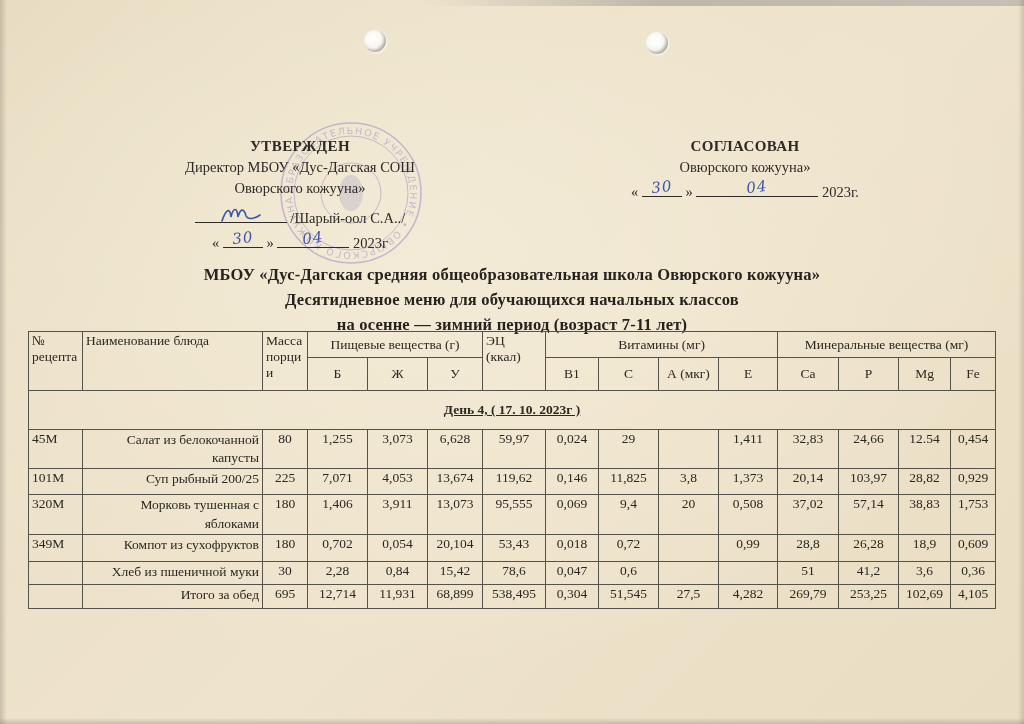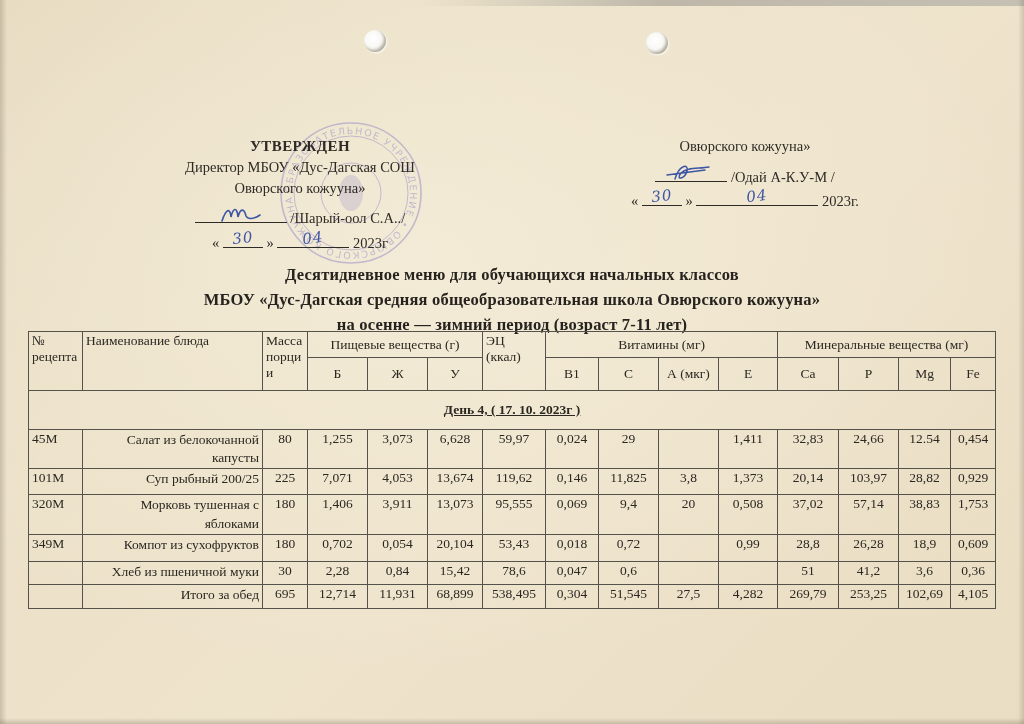--- a/index.html
+++ b/index.html
@@ -106,39 +106,34 @@
   <div class="date-row">
     <span>«</span>
     <span class="blank w40"><span class="pen hand">30</span></span>
     <span>»</span>
     <span class="blank w70"><span class="pen hand">04</span></span>
     <span>2023г</span>
   </div>
 </div>
 
 <div class="approval right">
+  <div class="head">СОГЛАСОВАН</div>
   <div>Овюрского  кожууна»</div>
-  <div class="sig-row">
-    <span class="blank w70"><svg class="sig-svg" width="52" height="24" viewBox="0 0 52 24">
-          <path d="M10,18 C14,4 24,2 22,10 C20,18 10,20 16,12 C22,6 34,8 44,6 M2,14 L40,9" fill="none" stroke="#3c55a5" stroke-width="1.5" stroke-linecap="round"></path>
-        </svg></span>
-    <span>/Одай А-К.У-М /</span>
-  </div>
   <div class="date-row">
     <span>«</span>
     <span class="blank w40"><span class="pen hand">30</span></span>
     <span>»</span>
     <span class="blank w120"><span class="pen hand">04</span></span>
     <span>2023г.</span>
   </div>
 </div>
 
 <div class="doc-title">
+  <div>МБОУ «Дус-Дагская средняя общеобразовательная школа Овюрского кожууна»</div>
   <div>Десятидневное меню для обучающихся начальных классов</div>
-  <div>МБОУ «Дус-Дагская средняя общеобразовательная школа Овюрского кожууна»</div>
   <div>на осенне — зимний период (возраст 7-11 лет)</div>
 </div>
 
 <div class="menu-table-wrap">
 <table class="menu">
   <colgroup>
     <col style="width:54px">
         <col style="width:180px">
         <col style="width:45px">
     <col style="width:60px">

